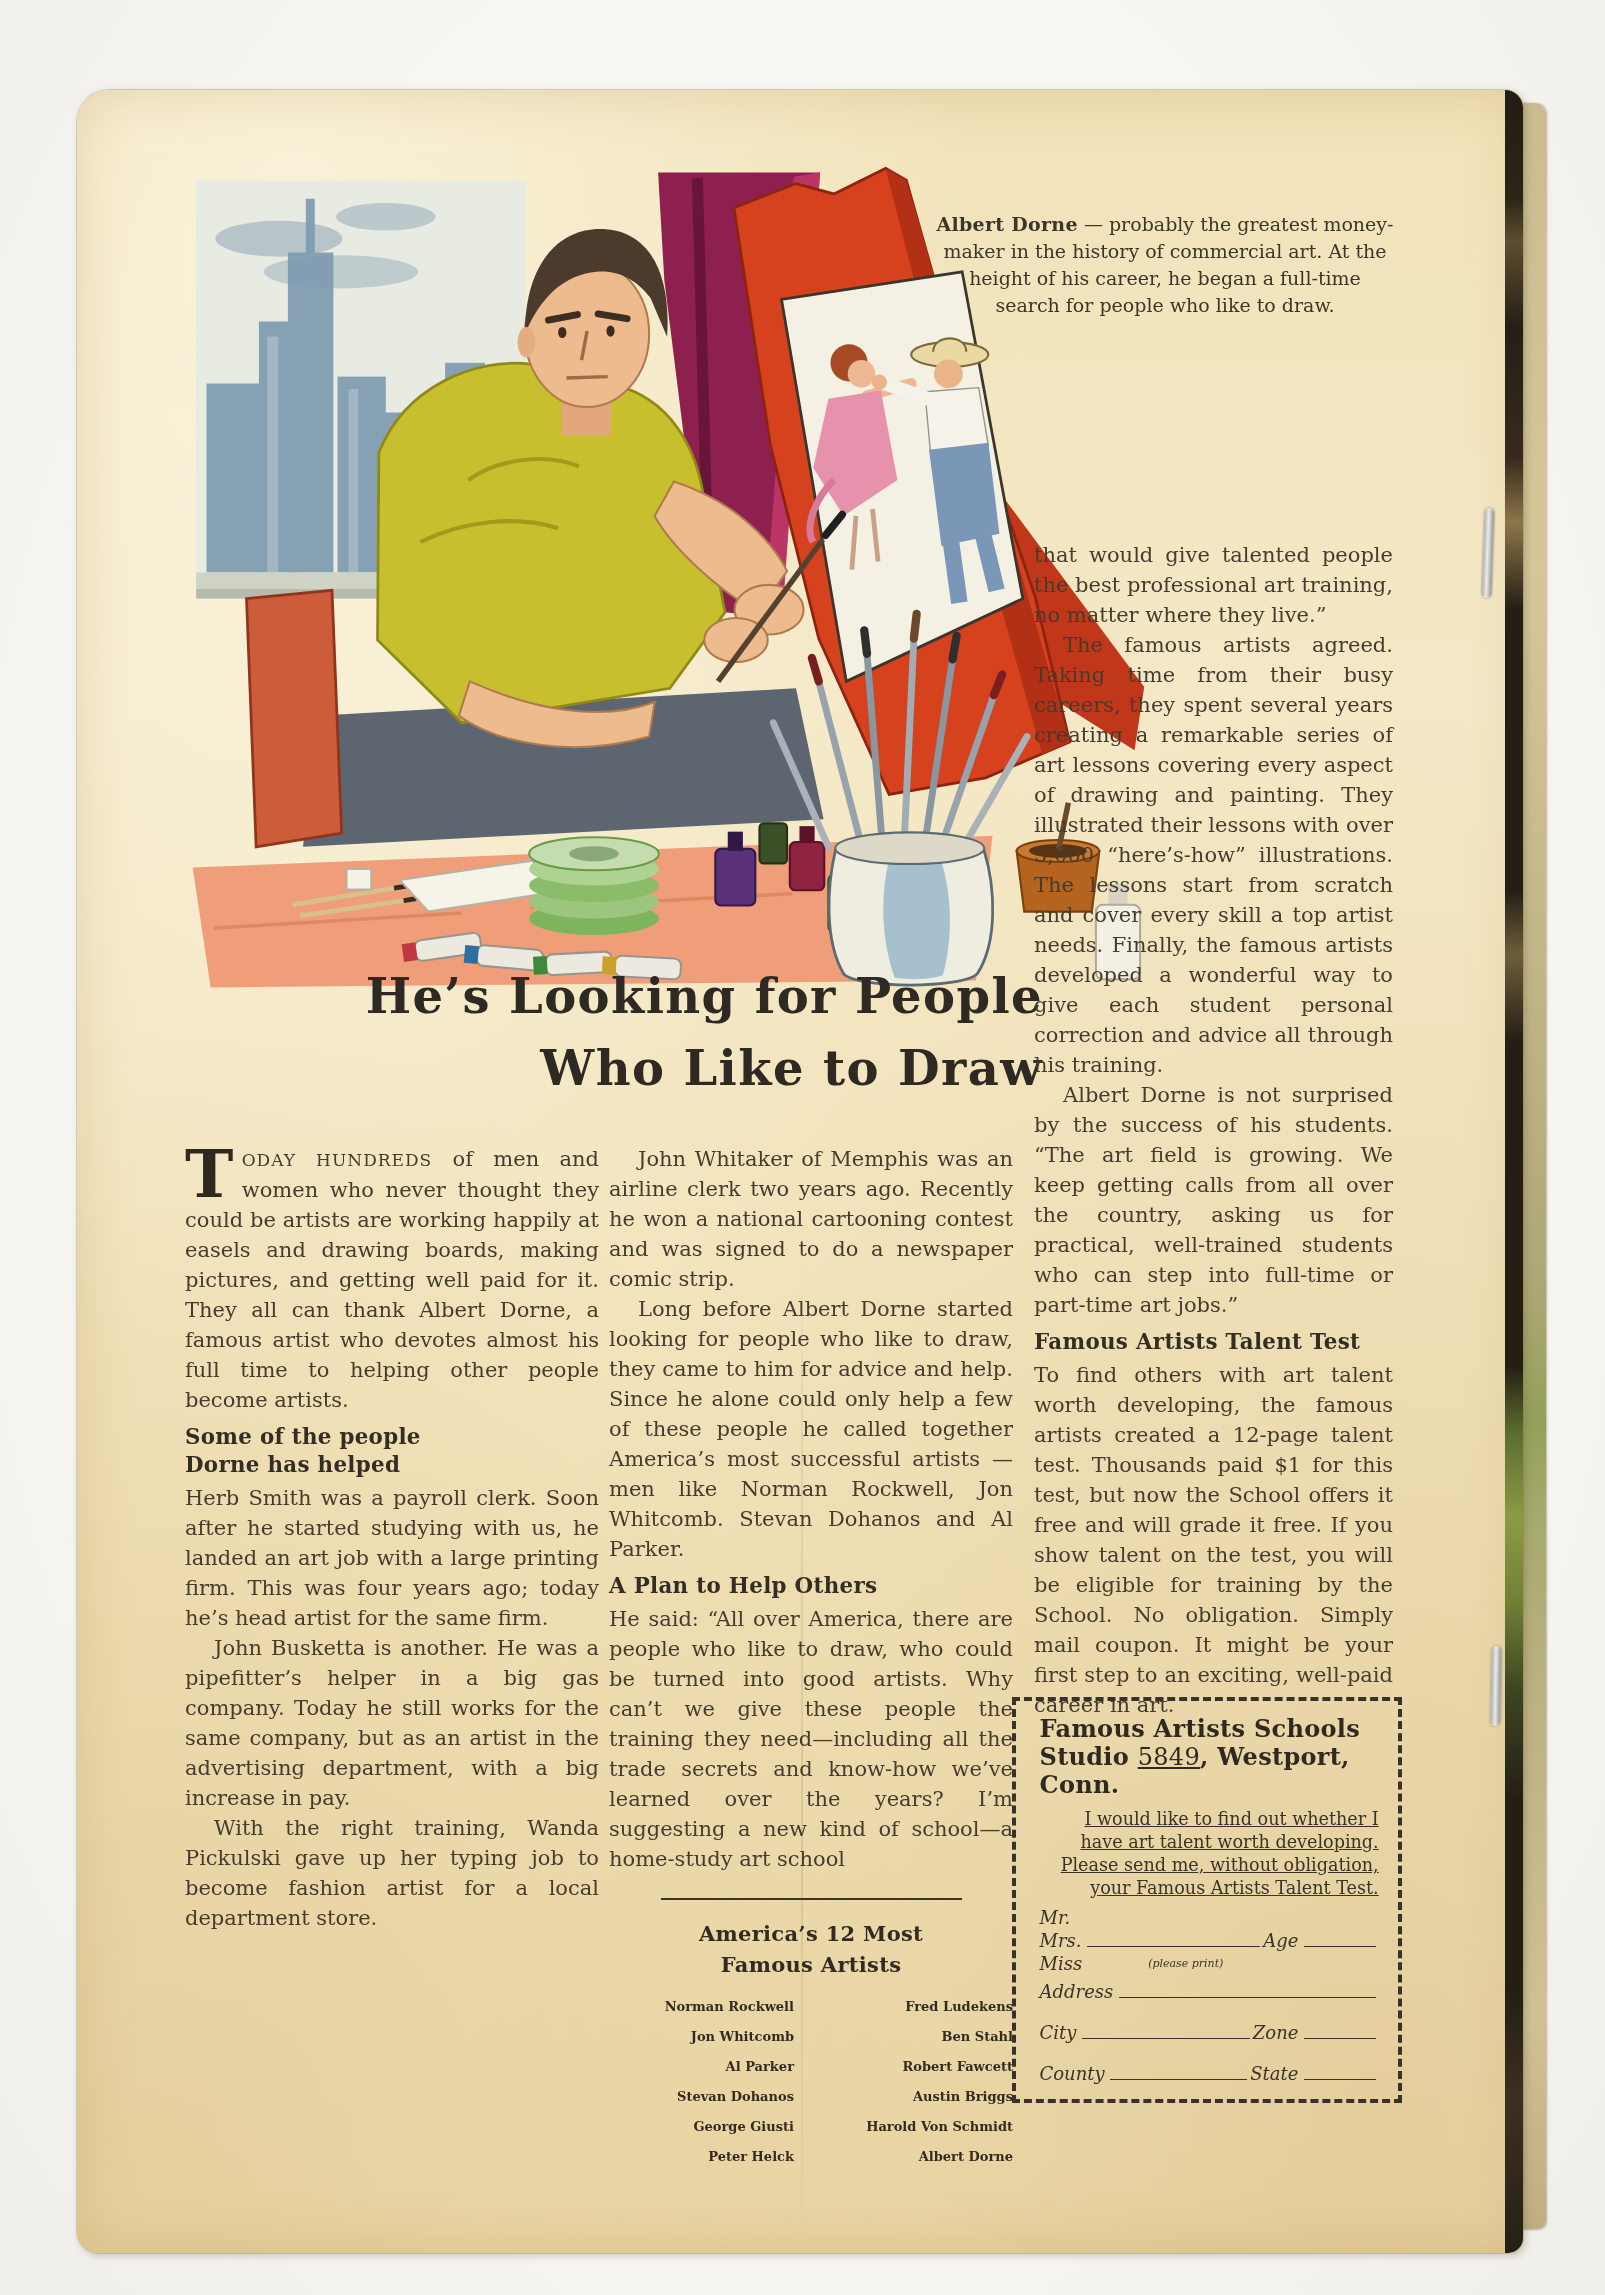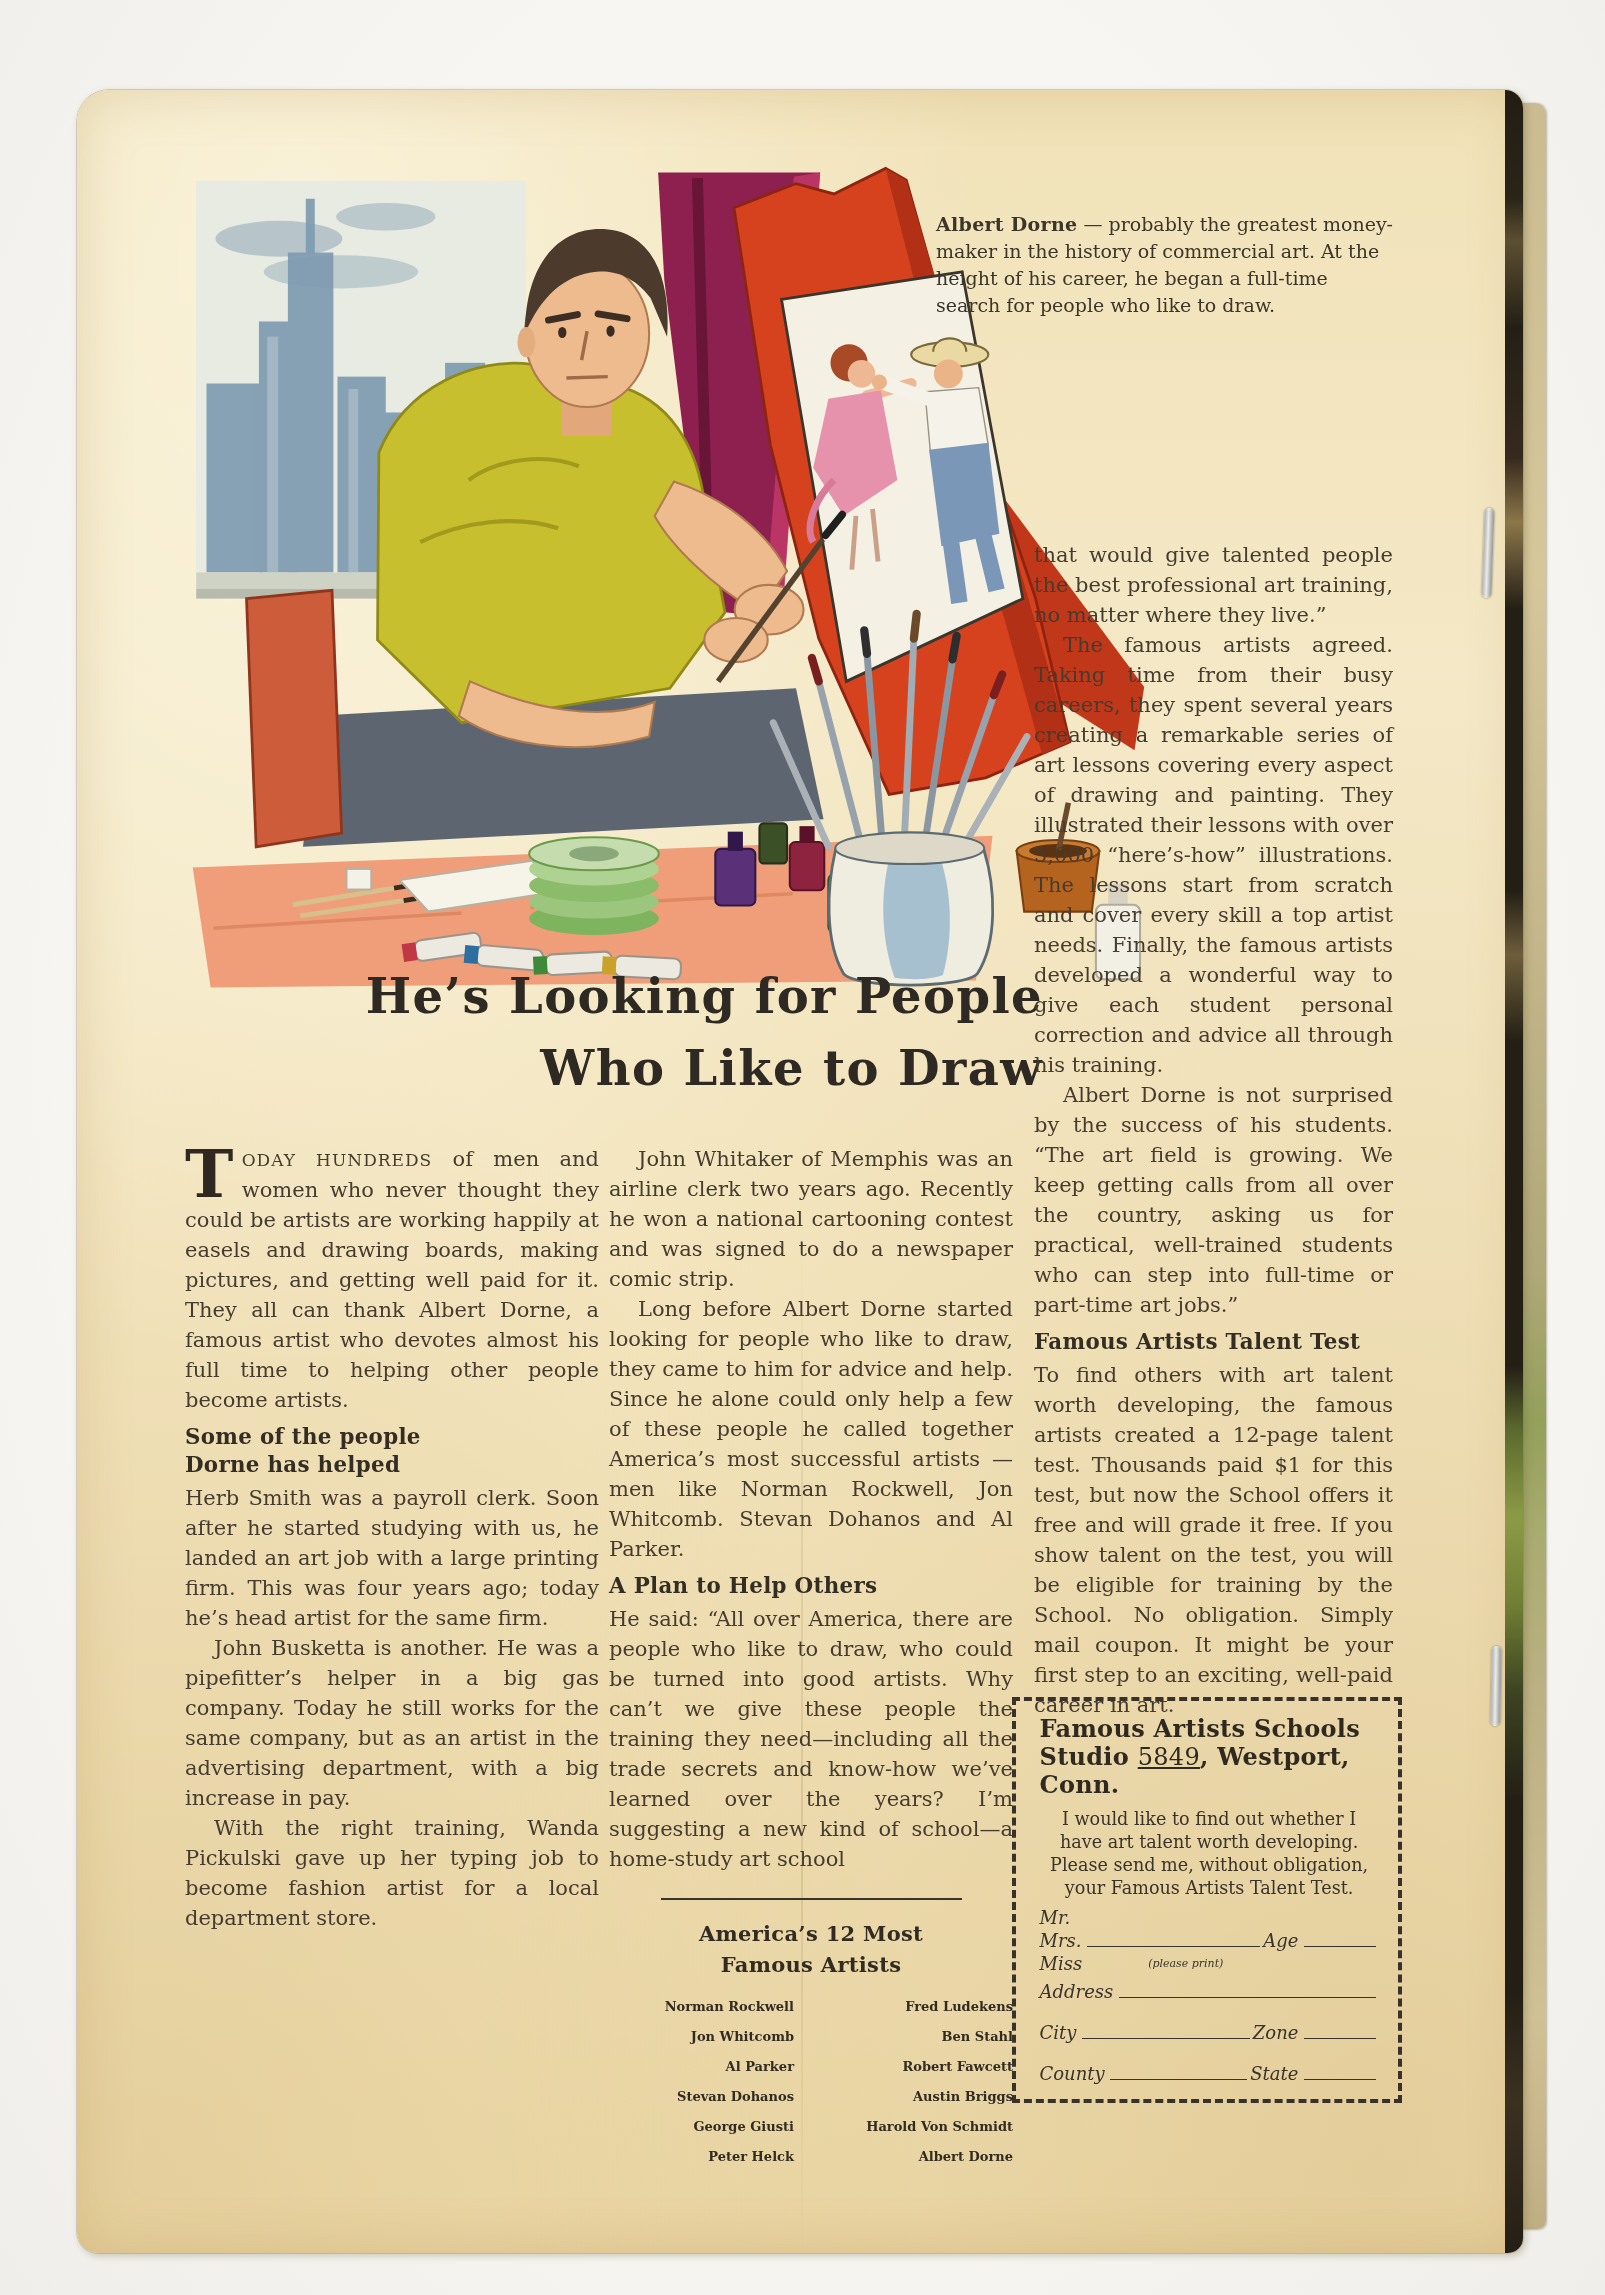--- a/index.html
+++ b/index.html
@@ -41,21 +41,21 @@
     background:linear-gradient(90deg,#a9a9a7,#ebebe9 45%,#8f8f8d);
     box-shadow:0 0 2.1px rgba(40,30,10,.55), inset 0 0 1.4px rgba(255,255,255,.7);
   }
   .s1 { left:1483px; top:508px; height:90px; transform:rotate(2deg); }
   .s2 { left:1491px; top:1646px; height:80px; transform:rotate(1deg); }
 
   .illo { position:absolute; left:95px; top:66px; width:986px; height:837px; pointer-events:none; z-index:1; }
 
   .caption {
     position:absolute; left:859px; top:121px; width:458px; z-index:3;
-    font-size:19px; line-height:27px; color:#3c352a; text-align:left;
+    font-size:19px; line-height:27px; color:#3c352a; text-align:center;
   }
   .caption .b { font-weight:bold; letter-spacing:0.3px; }
 
   .headline {
     position:absolute; left:97px; top:870px; width:869px; z-index:3;
     text-align:right; font-weight:bold; font-size:48px; line-height:72px;
     letter-spacing:1.4px; color:#2e2922;
   }
 
   .col { position:absolute; z-index:3; font-size:21px; line-height:30px; color:#453c2f; }
@@ -78,21 +78,21 @@
   .fa-l { width:185px; text-align:right; padding-right:10.3px; }
   .fa-r { flex:1; text-align:right; padding-left:10.3px; }
 
   .coupon {
     position:absolute; left:935px; top:1607px; width:390px; height:406px; z-index:3;
     border:4.1px dashed #39322a; box-sizing:border-box; padding:14px 19.3px 9.7px 23.5px;
     color:#3a332a; overflow:hidden;
   }
   .c-head { font-weight:bold; font-size:24px; line-height:28px; letter-spacing:0.3px; color:#2f2920; }
   .c-num { font-weight:normal;text-decoration:underline; }
-  .c-body { font-size:17.6px; line-height:23px; margin:9px 0 5.5px; text-align:center; }
+  .c-body { font-size:17.6px; line-height:23px; margin:9px 0 5.5px; text-align:right;text-decoration:underline; }
   .c-row { display:flex; align-items:flex-end; font-size:18px; line-height:23px; font-style:italic; }
   .c-lab { white-space:nowrap; }
   .fline { flex:1 1 auto; border-bottom:1.7px solid #3a332a; margin:0 2.8px 4.8px 5.5px; height:0.7px; }
   .f-sm { flex:0 0 72px; }
   .c-mr { margin-top:1.4px; }
   .c-miss .c-pp { margin-left:66px; font-size:11px; }
   .c-addr { margin-top:5.5px; }
   .c-sp { margin-top:18px; }
   .c-accred { font-size:17px; line-height:22px; margin:15px 0 0 33px; text-align:left; }
 </style>

